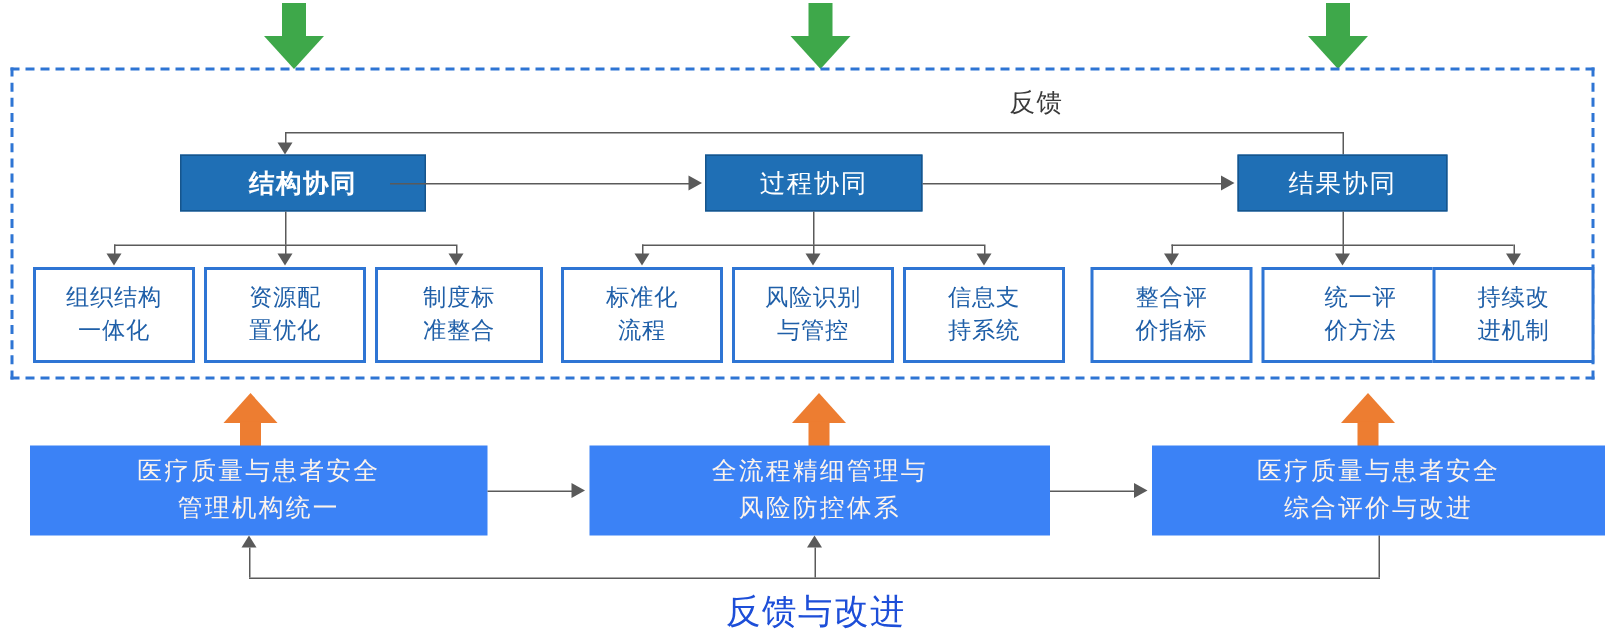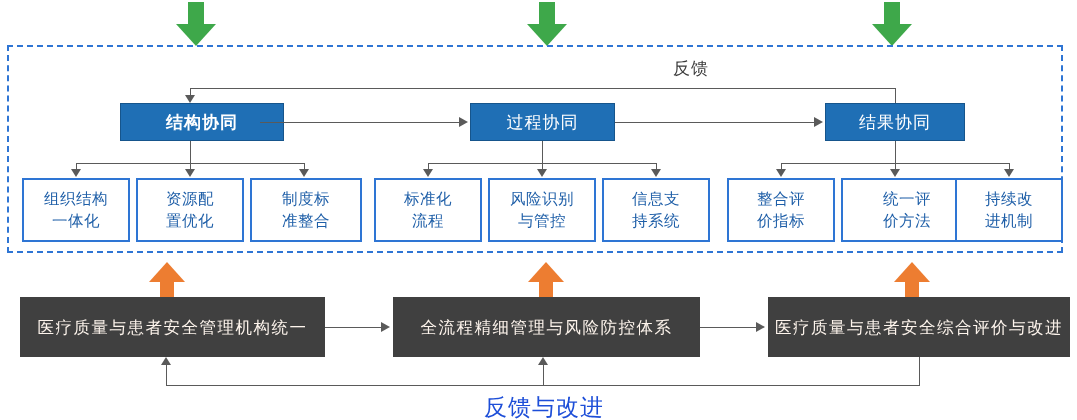--- a/index.html
+++ b/index.html
@@ -32,22 +32,22 @@
 
   
   .sub{
     position:absolute;top:178px;height:64px;border:2px solid #2E75D4;background:#fff;
     box-sizing:border-box;display:flex;flex-direction:column;align-items:center;justify-content:center;
     color:#1F5FA8;font-size:15.5px;line-height:1.45;letter-spacing:0.5px;
   }
 
   
   .org{
-    position:absolute;top:297px;height:60px;background:#404040;
-    display:flex;flex-direction:row;align-items:center;justify-content:center;
+    position:absolute;top:297px;height:60px;background:#3b82f6;
+    display:flex;flex-direction:column;align-items:center;justify-content:center;
     color:#FDF4EC;font-size:16.5px;line-height:1.5;letter-spacing:1.5px;
   }
 
   
   .ln-h{position:absolute;height:0;border-top:1.6px solid #5A5A5A;}
   .ln-v{position:absolute;width:0;border-left:1.6px solid #5A5A5A;}
   .ar-d{position:absolute;width:0;height:0;border-left:5px solid transparent;border-right:5px solid transparent;border-top:8px solid #5A5A5A;}
   .ar-u{position:absolute;width:0;height:0;border-left:5px solid transparent;border-right:5px solid transparent;border-bottom:8px solid #5A5A5A;}
   .ar-r{position:absolute;width:0;height:0;border-top:5px solid transparent;border-bottom:5px solid transparent;border-left:9px solid #5A5A5A;}
 

